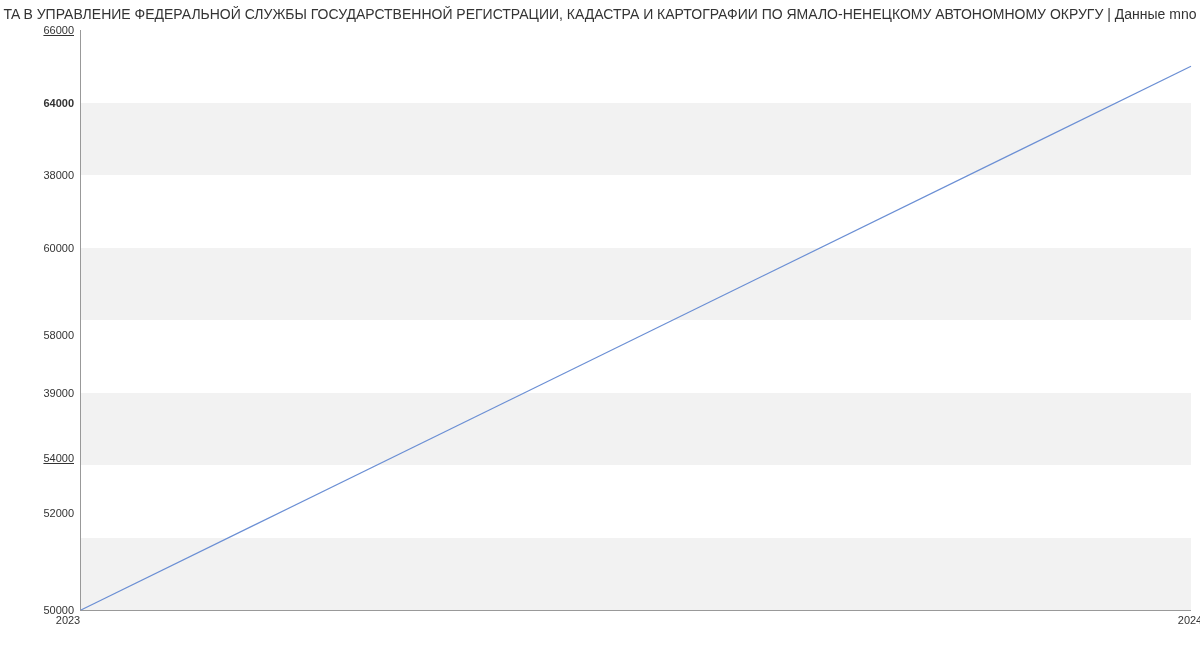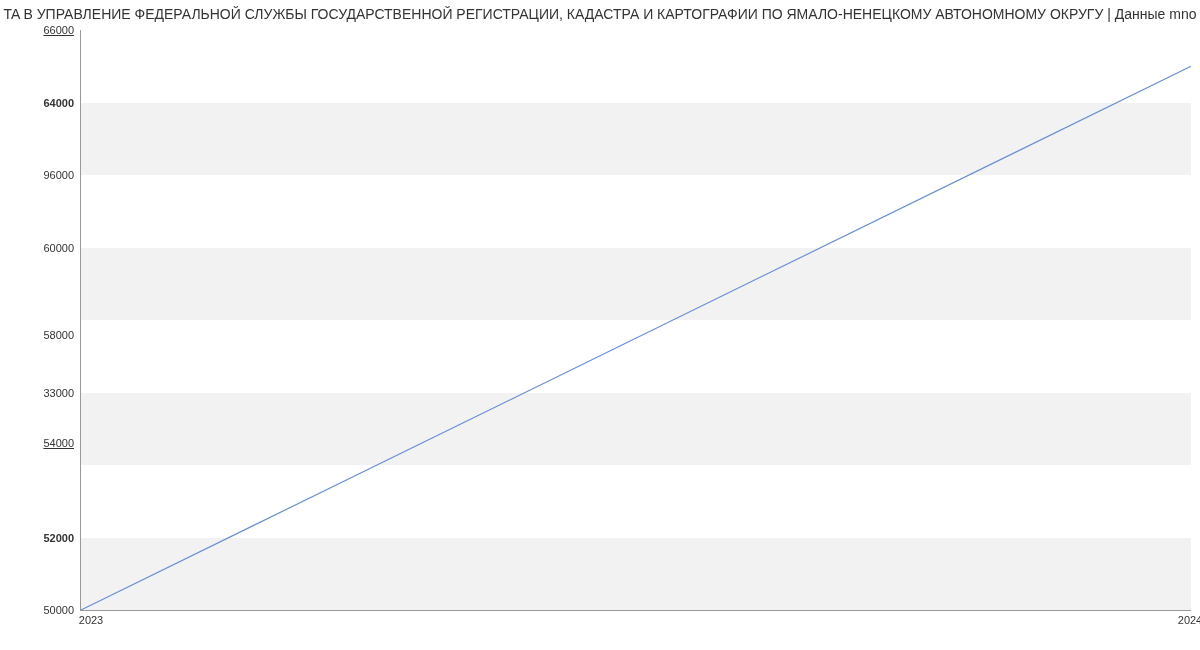--- a/index.html
+++ b/index.html
@@ -79,23 +79,23 @@
       <div class="gridband" style="top: 217.5px; height: 72.5px; background: rgb(242, 242, 242);"></div>
       <div class="gridband" style="top: 290px; height: 72.5px; background: rgb(255, 255, 255);"></div>
       <div class="gridband" style="top: 362.5px; height: 72.5px; background: rgb(242, 242, 242);"></div>
       <div class="gridband" style="top: 435px; height: 72.5px; background: rgb(255, 255, 255);"></div>
       <div class="gridband" style="top: 507.5px; height: 72.5px; background: rgb(242, 242, 242);"></div>
     <svg class="line-layer" viewBox="0 0 1110 580" preserveAspectRatio="none">
         <path d="M0 580 L1110 36.25" stroke="#6b8fd4" stroke-width="1.2" fill="none"></path>
       </svg>
   </div>
 <div class="ytick" style="top: 610px;">50000</div>
-    <div class="ytick" style="top: 538px; font-weight: bold;">52000</div>
-    <div class="ytick" style="top: 443px; text-decoration: underline;">54000</div>
-    <div class="ytick" style="top: 392.5px;">33000</div>
+    <div class="ytick" style="top: 513px;">52000</div>
+    <div class="ytick" style="top: 458px; text-decoration: underline;">54000</div>
+    <div class="ytick" style="top: 392.5px;">39000</div>
     <div class="ytick" style="top: 335px;">58000</div>
     <div class="ytick" style="top: 247.5px;">60000</div>
-    <div class="ytick" style="top: 175px;">96000</div>
+    <div class="ytick" style="top: 175px;">38000</div>
     <div class="ytick" style="top: 102.5px; font-weight: bold;">64000</div>
     <div class="ytick" style="top: 30px; text-decoration: underline;">66000</div>
-    <div class="xtick" style="left: 91px; text-align: center;">2023</div>
+    <div class="xtick" style="left: 68px; text-align: center;">2023</div>
     <div class="xtick" style="left: 1190px;">2024</div>
   </div>
 
 </body></html>

